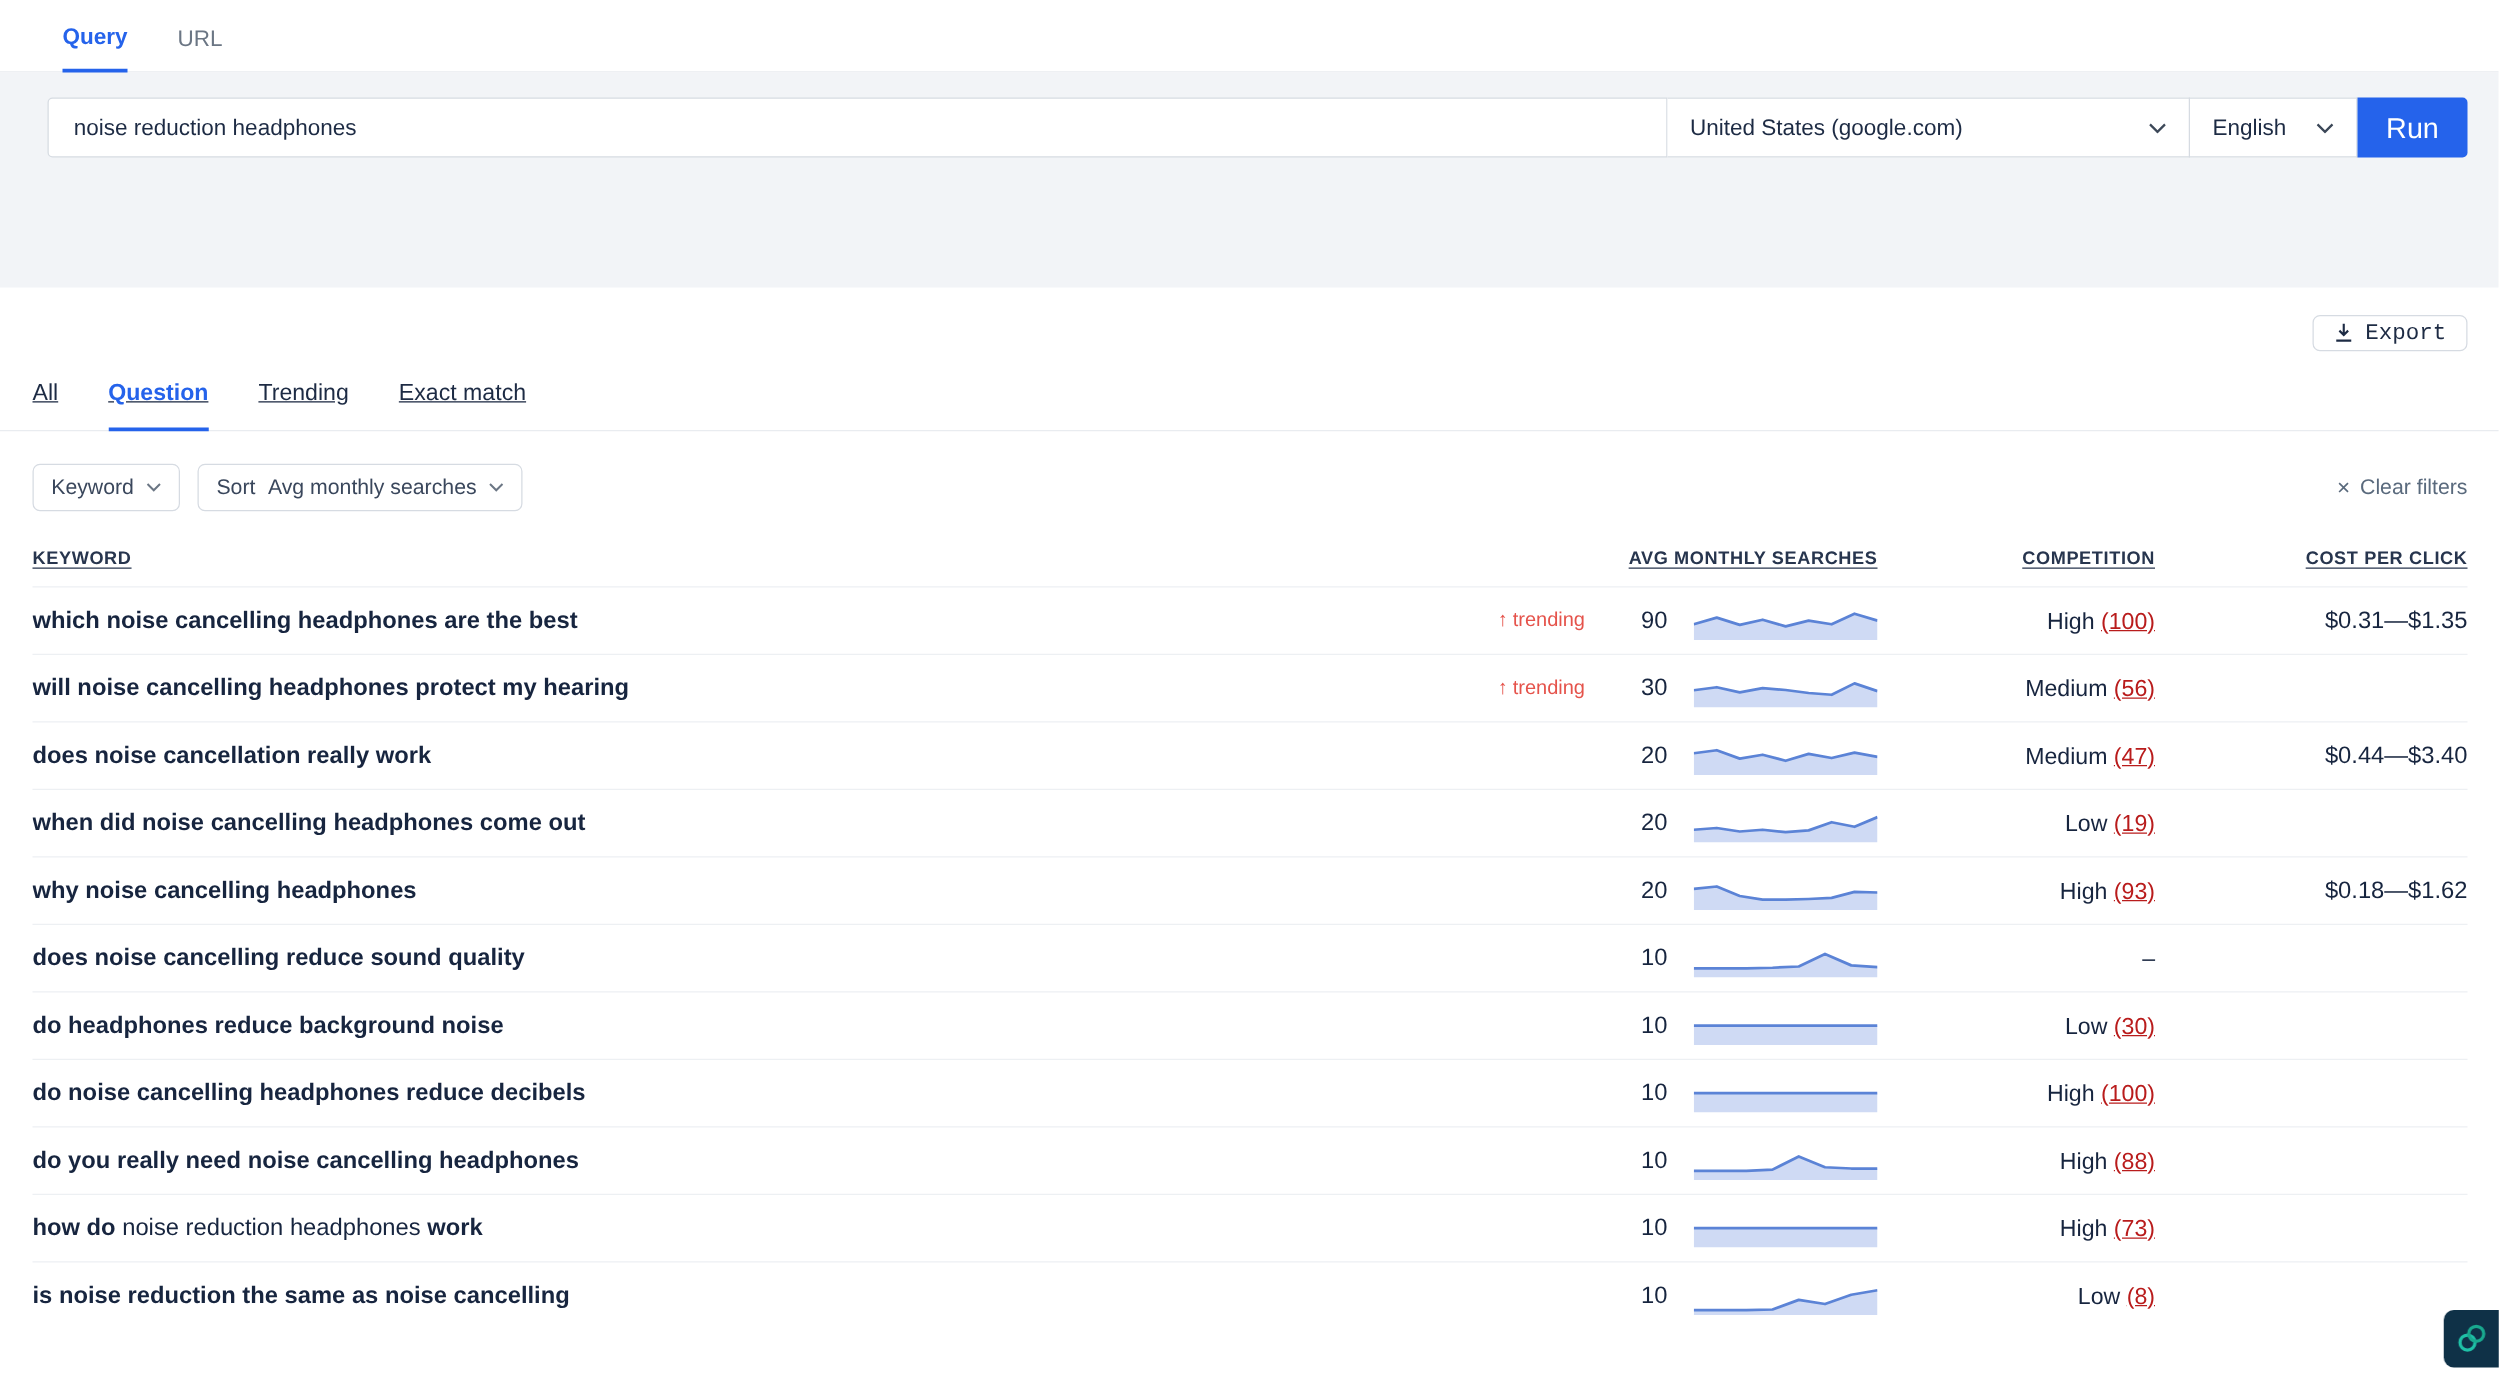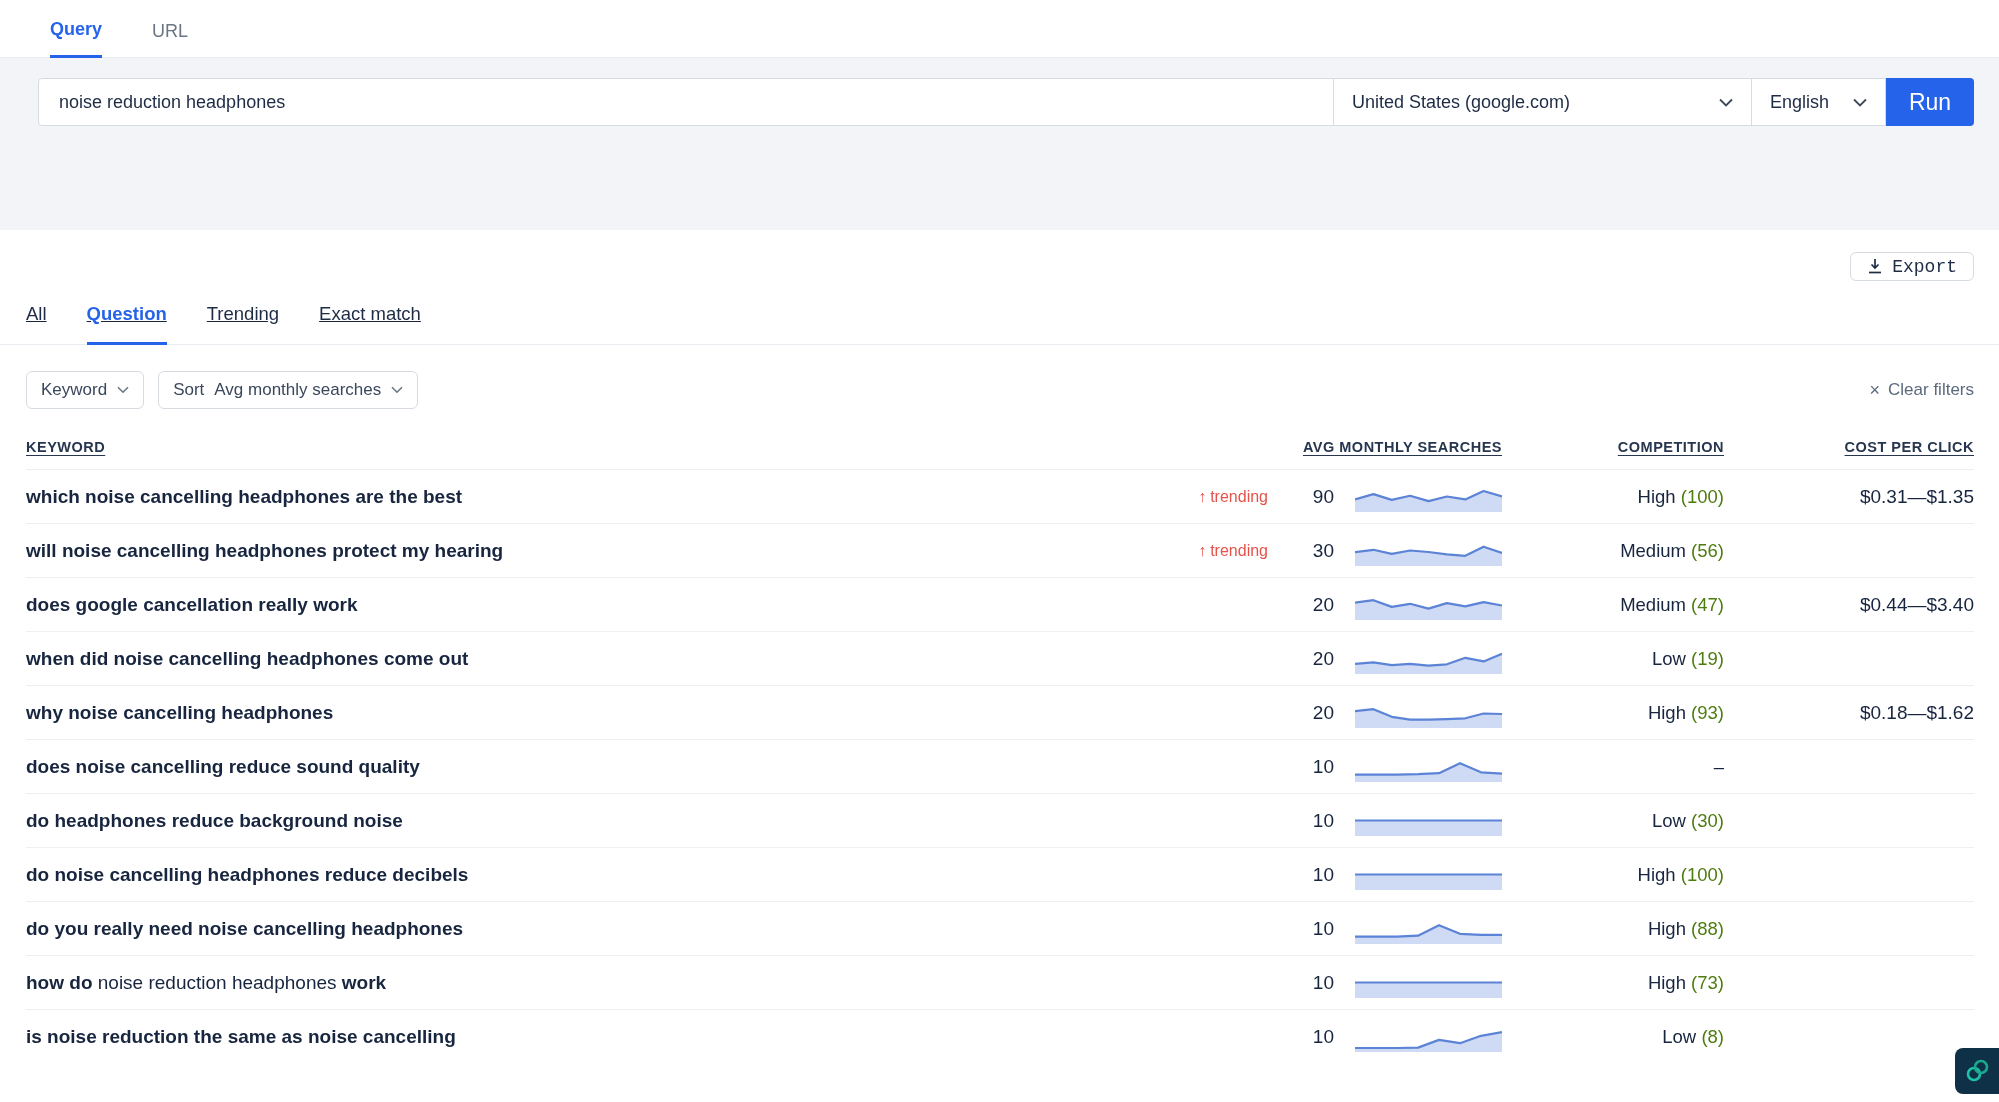--- a/index.html
+++ b/index.html
@@ -1,20 +1,20 @@
 <!DOCTYPE html>
 <html><head>
 <meta charset="utf-8">
 <style>
   * { box-sizing: border-box; margin: 0; padding: 0; }
   html, body { width: 1999px; height: 1102px; overflow: hidden; background: #fff; }
   body { font-family: "Liberation Sans", "DejaVu Sans", sans-serif; color: #17253f; }
 
   
-  .topbar { background: #fff; height: 58px; display: flex; align-items: flex-end; gap: 50px;
+  .topbar { background: #fff; height: 58px; display: flex; align-items: flex-end; gap: 40px;
             padding-left: 50px; border-bottom: 1px solid #e9ecf0; }
   .top-tab { font-size: 18px; color: #6b7684; padding-bottom: 15px; cursor: pointer; }
   .top-tab.active { color: #2563eb; font-weight: 600; border-bottom: 3px solid #2563eb; margin-bottom: -1px; }
 
   
   .search-band { background: #f2f4f7; height: 172px; padding: 20px 25px 0 38px; }
   .search-group { display: flex; height: 48px; }
   .query-input { flex: 1; border: 1px solid #d6dbe2; border-radius: 4px 0 0 4px; background: #fff;
                  padding: 0 20px; font-size: 18px; color: #1d2b44; outline: none;
                  font-family: "Liberation Sans", sans-serif; }
@@ -57,21 +57,21 @@
   .col-cpc  { width: 250px; text-align: right; }
 
   .row { display: flex; align-items: center; height: 54px; border-top: 1px solid #edf0f3; cursor: pointer; }
   .kw { flex: 1; font-size: 19px; font-weight: 700; color: #17253f; white-space: nowrap; overflow: hidden; }
   .kw .reg { font-weight: 400; }
   .trend { display: flex; align-items: center; gap: 4px; color: #e5534b; font-size: 16px; margin-right: 10px;
            white-space: nowrap; }
   .num { width: 56px; text-align: right; font-size: 19px; color: #17253f; margin-right: 21px; }
   .spark { width: 147px; height: 30px; display: flex; align-items: center; }
   .comp { width: 222px; text-align: right; font-size: 18.5px; color: #17253f; }
-  .comp .score { color: #4d7c0f; }
+  .comp .score { color: #b91c1c; text-decoration: underline; }
   .cpc { width: 250px; text-align: right; font-size: 19px; color: #17253f; }
 
   
   .ext-badge { position: fixed; right: 0; bottom: 8px; width: 44px; height: 46px; background: #0f3147;
                border-radius: 8px 0 0 8px; display: flex; align-items: center; justify-content: center;
                cursor: pointer; }
 </style>
 </head>
 <body>
 
@@ -182,21 +182,21 @@
               </svg>
             </div>
     <div class="comp">
       <span>Medium</span>
       <span class="score">(56)</span>
     </div>
     <div class="cpc"></div>
   </div>
 
   <div class="row">
-    <div class="kw"><span>does google cancellation really work</span><span class="reg"></span><span></span></div>
+    <div class="kw"><span>does noise cancellation really work</span><span class="reg"></span><span></span></div>
     <div class="trend">
       <span></span>
       <span></span>
     </div>
     <div class="num">20</div>
     <div class="spark">
               <svg width="147" height="30" viewBox="0 0 147 30">
                 <path d="M0,30L0.0,12.6L18.4,10.2L36.8,16.9L55.1,13.8L73.5,18.6L91.9,13.1L110.3,16.4L128.6,12.1L147.0,15.5L147,30Z" fill="#cfdaf4"></path>
                 <path d="M0.0,12.6L18.4,10.2L36.8,16.9L55.1,13.8L73.5,18.6L91.9,13.1L110.3,16.4L128.6,12.1L147.0,15.5" fill="none" stroke="#5b83d6" stroke-width="2.2" stroke-linejoin="round"></path>
               </svg>

